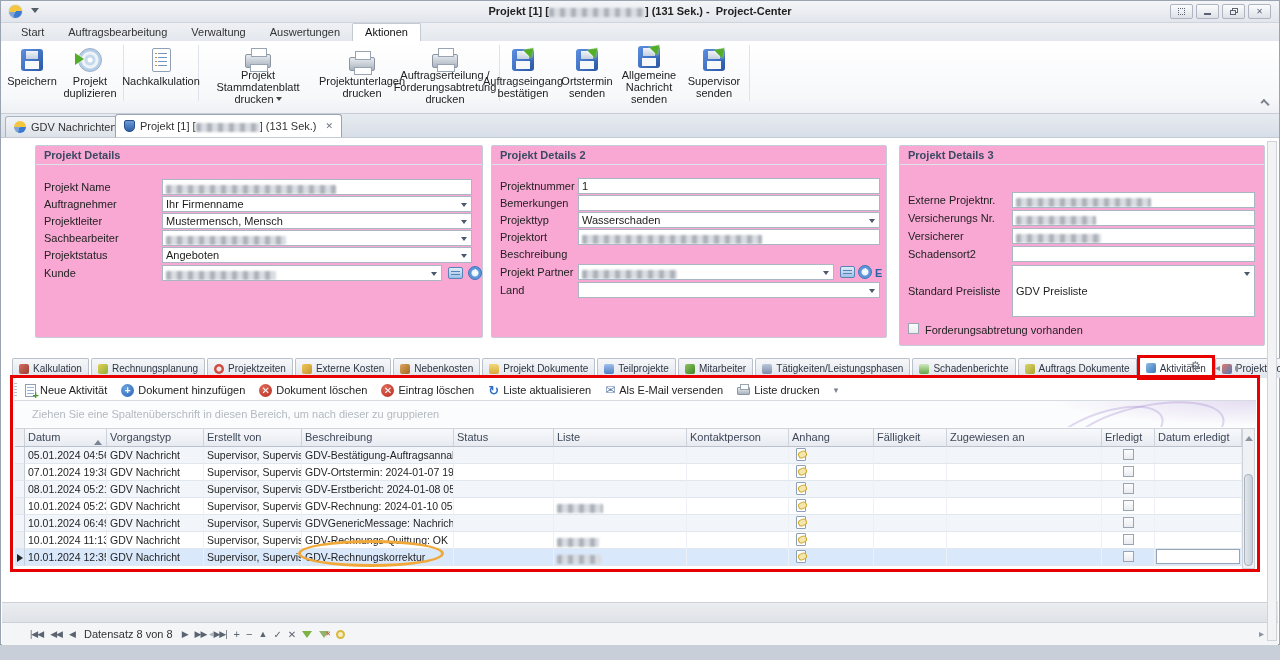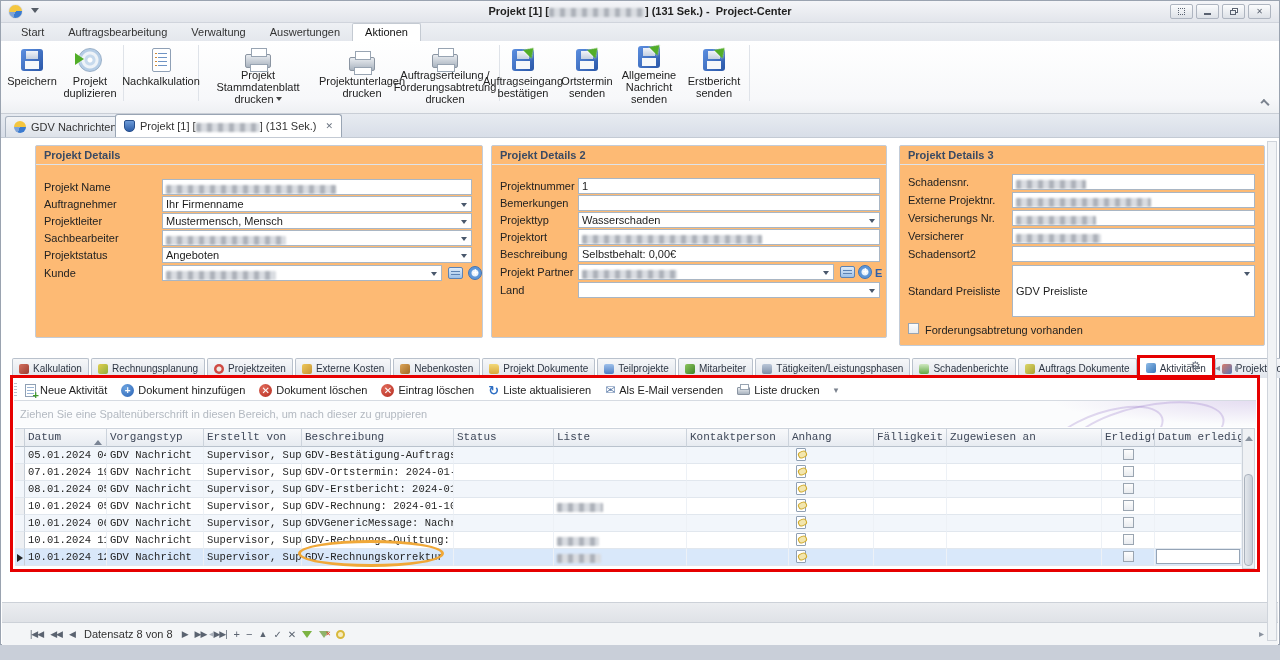--- a/index.html
+++ b/index.html
@@ -54,21 +54,21 @@
 .dtab { position:absolute; bottom:0; height:21px; display:flex; align-items:center; gap:5px; padding:0 8px; border:1px solid #a9b3c0; border-bottom:none; border-radius:3px 3px 0 0; background:linear-gradient(#f2f4f7,#dde2e9); color:#333; }
 .dtab.active { background:#fff; height:23px; border-color:#99a5b4; }
 .dtab .x { color:#6a7380; font-size:9px; padding-left:4px; }
 .swirl-icon { width:12px; height:12px; border-radius:50%; background:conic-gradient(#f4c63f 0 90deg,#3a7bd0 90deg 200deg,#7ea4d8 200deg 270deg,#f4c63f 270deg); }
 .shield-icon { width:11px; height:12px; background:linear-gradient(#6d9bd8,#2d5ea8); border-radius:2px 2px 5px 5px; border:1px solid #274f8c; }
 
 
 .content { position:absolute; left:1px; top:137px; width:1276px; height:464px; background:#fff; }
 
 
-.gbox { position:absolute; border:1px solid #c3ccd8; border-radius:2px; background:#fdba74; }
+.gbox { position:absolute; border:1px solid #c3ccd8; border-radius:2px; background:#f9a8d4; }
 .gbox-title { position:absolute; left:0; right:0; top:0; height:19px; line-height:19px; padding-left:8px; font-weight:bold; color:#3a4a63; border-bottom:1px solid #dde3ea; }
 .frow { position:absolute; height:17px; }
 .flabel { position:absolute; top:2px; color:#222;text-align:right; }
 .finput { position:absolute; height:16px; border:1px solid #a9b6c4; background:#fff; padding:0 3px; line-height:14px; white-space:nowrap; overflow:hidden; }
 .combo::after { content:""; position:absolute; right:4px; top:6px; width:0; height:0; border:3px solid transparent; border-top:4px solid #49586c; }
 .card-ico { position:absolute; width:15px; height:12px; top:2px; border:1px solid #5b82b4; border-radius:2px; background:linear-gradient(#dfecf9,#9cc0e8); }
 .card-ico::after { content:""; position:absolute; left:2px; top:3px; right:2px; height:1px; background:#5b82b4; box-shadow:0 3px 0 #5b82b4; }
 .blue-ring { position:absolute; width:14px; height:14px; top:1px; border-radius:50%; border:1px solid #3d74b8; background:radial-gradient(circle,#eaf3fc 0 3px,#5c96d8 4px); }
 .blue-ring::after { content:"+"; position:absolute; left:3.5px; top:-0.5px; color:#fff; font-size:10px; font-weight:bold; }
 .cbx { display:inline-block; width:11px; height:11px; border:1px solid #9aa5b1; background:linear-gradient(#fdfdfd,#e9ecf0); vertical-align:-2px; }
@@ -94,27 +94,27 @@
 .t-new::before { content:""; position:absolute; left:1px; top:2px; right:1px; height:7px; background:repeating-linear-gradient(#9ab4d4 0 1px,transparent 1px 3px); }
 .t-new::after { content:"+"; position:absolute; right:-4px; bottom:-5px; color:#3f9a28; font-weight:bold; font-size:11px; }
 .t-refresh { color:#2f6fc4; font-size:13px; font-weight:bold; line-height:13px; }
 .t-mail { color:#5a7aa8; font-size:12px; }
 .t-print { position:relative; width:13px; height:8px; background:linear-gradient(#e9ecf0,#a9b3bf); border:1px solid #8b95a2; border-radius:1px; margin-top:2px; }
 .t-print::before { content:""; position:absolute; left:2px; top:-4px; width:7px; height:4px; background:#fff; border:1px solid #98a4b2; }
 .tb-overflow { color:#7a828e; font-size:9px; }
 
 
 .groupby { position:absolute; left:12px; top:263px; width:1242px; height:26px; background:#fbfcfd; overflow:hidden; }
-.groupby .hint { position:absolute; left:6px; top:7px; color:#b3b9c1;text-align:right; }
+.groupby .hint { position:absolute; left:18px; top:7px; color:#b3b9c1;text-align:right; }
 .gb-dec { position:absolute; right:0; top:0; width:220px; height:26px; background:radial-gradient(ellipse at 100% 0,rgba(150,110,200,0.22),transparent 65%); }
 .gb-arc { position:absolute; border:2px solid rgba(140,105,195,0.25); border-radius:50%; }
 
 
 .grid { position:absolute; left:13px; top:290px; width:1227px; }
-.gr { display:grid; grid-template-columns:10px 82px 97px 98px 152px 100px 133px 102px 85px 73px 155px 53px 87px; height:17px;font-family:Liberation Mono, monospace; }
+.gr { display:grid; grid-template-columns:10px 82px 97px 98px 152px 100px 133px 102px 85px 73px 155px 53px 87px; height:17px; }
 .gr.head { height:19px; }
 .gh { background:linear-gradient(#f8f9fb,#e7ebf1); border-right:1px solid #ccd3dc; border-bottom:1px solid #b9c2cd; border-top:1px solid #ccd3dc; color:#3e4758; padding:2px 3px; white-space:nowrap; overflow:hidden; position:relative; }
 .gc { padding:1px 3px; line-height:14px; font-size:10.5px; color:#1e1e1e; border-right:1px solid #edf1f6; border-bottom:1px solid #e1e7ee; white-space:nowrap; overflow:hidden; background:#fff; position:relative; }
 .gr.alt .gc { background:#f2f6fb; }
 .gr.sel .gc { background:#d9e8fa; }
 .gc.ind, .gh.ind { background:#eef0f3; border-right:1px solid #c8cfd8; padding:0; }
 .sel-arrow { position:absolute; left:2px; top:5px; width:0; height:0; border:4px solid transparent; border-left:6px solid #222; }
 .sort-asc { position:absolute; right:4px; top:7px; width:0; height:0; border:4px solid transparent; border-bottom:5px solid #7a8494; }
 .att { position:relative; display:inline-block; width:10px; height:13px; background:#fff; border:1px solid #8fa0b4; border-radius:1px; margin-left:4px; }
 .att::before { content:""; position:absolute; left:0.5px; top:2px; width:7px; height:5px; border:1.5px solid #cfa92c; border-radius:40%; transform:rotate(-25deg); background:#f3e6ae; }
@@ -247,21 +247,21 @@
           </span>
         </span>
       <span class="rlbl"><span>Allgemeine</span><br><span>Nachricht senden</span></span>
     </div>
     <div class="rbtn" style="left:682px;width:62px">
       <span class="ricon">
           <span class="i-floppy">
             <span class="go-arrow"></span>
           </span>
         </span>
-      <span class="rlbl"><span>Erstbericht</span><br><span>senden</span></span>
+      <span class="rlbl"><span>Supervisor</span><br><span>senden</span></span>
     </div>
 
     <div class="gcap" style="left:0;width:120px">Bearbeiten</div>
     <div class="gcap" style="left:122px;width:74px">sonstige Aufga...</div>
     <div class="gcap" style="left:198px;width:300px">Druck</div>
     <div class="gcap" style="left:500px;width:246px">GDV Schnittstelle</div>
     <div class="ribbon-chevron"></div>
   </div>
 
   <div class="docstrip">
@@ -322,41 +322,36 @@
       <div class="frow" style="left:0;top:66px;width:100%">
         <span class="flabel" style="left:8px">Projekttyp</span>
         <span class="finput combo" style="left:86px;width:302px"><span>Wasserschaden</span></span>
       </div>
       <div class="frow" style="left:0;top:83px;width:100%">
         <span class="flabel" style="left:8px">Projektort</span>
         <span class="finput" style="left:86px;width:302px"><span class="redact" style="width:180px;margin-top:3px"></span></span>
       </div>
       <div class="frow" style="left:0;top:100px;width:100%">
         <span class="flabel" style="left:8px">Beschreibung</span>
-        <span class="finput" style="left:86px;width:302px"><span>Selbstbehalt: 0,00€</span></span>
       </div>
       <div class="frow" style="left:0;top:118px;width:100%">
         <span class="flabel" style="left:8px">Projekt Partner</span>
         <span class="finput combo" style="left:86px;width:256px"><span class="redact" style="width:95px;margin-top:3px"></span></span>
         <span class="card-ico" style="left:348px"></span>
         <span class="blue-ring" style="left:366px"></span>
         <span style="position:absolute;left:383px;top:3px;color:#2d5ea8;font-weight:bold">E</span>
       </div>
       <div class="frow" style="left:0;top:136px;width:100%">
         <span class="flabel" style="left:8px">Land</span>
         <span class="finput combo" style="left:86px;width:302px"><span></span></span>
       </div>
     </div>
 
     <div class="gbox" style="left:897px;top:7px;width:366px;height:201px">
       <div class="gbox-title">Projekt Details 3</div>
-      <div class="frow" style="left:0;top:28px;width:100%">
-        <span class="flabel" style="left:8px">Schadensnr.</span>
-        <span class="finput" style="left:112px;width:243px"><span class="redact" style="width:70px;margin-top:3px"></span></span>
-      </div>
       <div class="frow" style="left:0;top:46px;width:100%">
         <span class="flabel" style="left:8px">Externe Projektnr.</span>
         <span class="finput" style="left:112px;width:243px"><span class="redact" style="width:135px;margin-top:3px"></span></span>
       </div>
       <div class="frow" style="left:0;top:64px;width:100%">
         <span class="flabel" style="left:8px">Versicherungs Nr.</span>
         <span class="finput" style="left:112px;width:243px"><span class="redact" style="width:80px;margin-top:3px"></span></span>
       </div>
       <div class="frow" style="left:0;top:82px;width:100%">
         <span class="flabel" style="left:8px">Versicherer</span>

